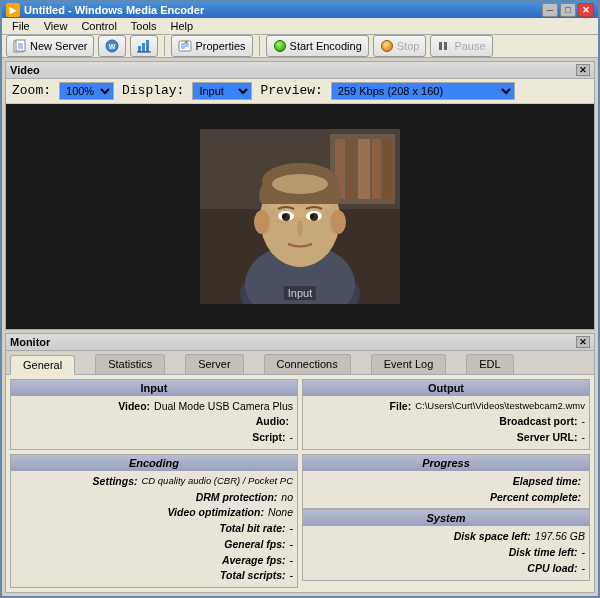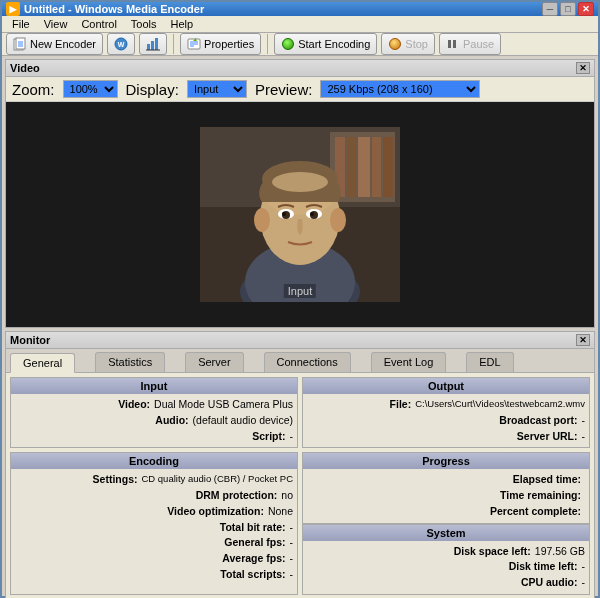--- a/index.html
+++ b/index.html
@@ -167,22 +167,23 @@
     }
     .video-controls {
       background: #ece9d8;
       padding: 3px 6px;
       display: flex;
       align-items: center;
       gap: 8px;
       border-bottom: 1px solid #ccc;
     }
     .control-label {
-      font-size: 15px;
+      font-size: 13px;
       color: #000;
+      font-family: Liberation Mono, monospace;
     }
     .control-select {
       height: 18px;
       font-size: 11px;
       background: #3b82f6;
       border: 1px solid #aaa;
       padding: 0 2px;
     }
     .video-area {
       background: #1a1a1a;
@@ -289,20 +290,21 @@
       flex-shrink: 0;
     }
     .monitor-row-value {
       color: #000;
     }
     .monitor-bottom-grid {
       display: grid;
       grid-template-columns: 1fr 1fr;
       gap: 4px;
       margin-top: 4px;
+      font-style: italic;
     }
     .encoding-box {
       border: 1px solid #aaa;
     }
     .main-window {
       display: flex;
       flex-direction: column;
       height: 598px;
       background: #d4d0c8;
       border: 2px solid #6688aa;
@@ -344,21 +346,21 @@
     <button class="tool-btn">
       <div class="tool-icon">
         <svg width="14" height="14" viewBox="0 0 14 14">
           <rect x="1" y="2" width="9" height="11" fill="white" stroke="#888" stroke-width="1"></rect>
           <rect x="3" y="1" width="9" height="11" fill="white" stroke="#888" stroke-width="1"></rect>
           <line x1="5" y1="5" x2="10" y2="5" stroke="#4488ff" stroke-width="1"></line>
           <line x1="5" y1="7" x2="10" y2="7" stroke="#4488ff" stroke-width="1"></line>
           <line x1="5" y1="9" x2="10" y2="9" stroke="#4488ff" stroke-width="1"></line>
         </svg>
       </div>
-      <span>New Encoder</span>
+      <span>New Server</span>
     </button>
     <button class="tool-btn">
       <div class="tool-icon">
         <svg width="14" height="14" viewBox="0 0 14 14">
           <circle cx="7" cy="7" r="6" fill="#4488cc" stroke="#2266aa" stroke-width="1"></circle>
           <text x="7" y="10" text-anchor="middle" font-size="7" fill="white" font-weight="bold">W</text>
         </svg>
       </div>
     </button>
     <button class="tool-btn">
@@ -420,21 +422,21 @@
           <option>100%</option>
           <option>50%</option>
           <option>200%</option>
         </select>
         <span class="control-label">Display:</span>
         <select class="control-select">
           <option>Input</option>
           <option>Output</option>
         </select>
         <span class="control-label">Preview:</span>
-        <select class="control-select" style="width:160px;">
+        <select class="control-select" style="width:184px;">
           <option>259 Kbps (208 x 160)</option>
         </select>
       </div>
       <div class="video-area">
         <div class="video-frame">
 
           <svg class="person-svg" viewBox="0 0 200 175" xmlns="http://www.w3.org/2000/svg">
 
             <rect width="200" height="175" fill="#3a3028"></rect>
 
@@ -504,21 +506,20 @@
 
           <div class="monitor-box">
             <div class="monitor-box-header">Input</div>
             <div class="monitor-box-content">
               <div class="monitor-row">
                 <span class="monitor-row-label">Video:</span>
                 <span class="monitor-row-value">Dual Mode USB Camera Plus</span>
               </div>
               <div class="monitor-row">
                 <span class="monitor-row-label">Audio:</span>
-                <span class="monitor-row-value">(default audio device)</span>
               </div>
               <div class="monitor-row">
                 <span class="monitor-row-label">Script:</span>
                 <span class="monitor-row-value">-</span>
               </div>
             </div>
           </div>
 
           <div class="monitor-box">
             <div class="monitor-box-header">Output</div>
@@ -574,24 +575,20 @@
             </div>
           </div>
 
           <div style="display:flex;flex-direction:column;gap:0;">
 
             <div class="monitor-box">
               <div class="monitor-box-header">Progress</div>
               <div class="monitor-box-content">
                 <div class="monitor-row">
                   <span class="monitor-row-label">Elapsed time:</span>
-                  <span class="monitor-row-value"></span>
-                </div>
-                <div class="monitor-row">
-                  <span class="monitor-row-label">Time remaining:</span>
                   <span class="monitor-row-value"></span>
                 </div>
                 <div class="monitor-row">
                   <span class="monitor-row-label">Percent complete:</span>
                   <span class="monitor-row-value"></span>
                 </div>
               </div>
             </div>
 
             <div class="monitor-box">
@@ -599,21 +596,21 @@
               <div class="monitor-box-content">
                 <div class="monitor-row">
                   <span class="monitor-row-label">Disk space left:</span>
                   <span class="monitor-row-value">197.56 GB</span>
                 </div>
                 <div class="monitor-row">
                   <span class="monitor-row-label">Disk time left:</span>
                   <span class="monitor-row-value">-</span>
                 </div>
                 <div class="monitor-row">
-                  <span class="monitor-row-label">CPU audio:</span>
+                  <span class="monitor-row-label">CPU load:</span>
                   <span class="monitor-row-value">-</span>
                 </div>
               </div>
             </div>
           </div>
         </div>
       </div>
     </div>
   </div>
 

